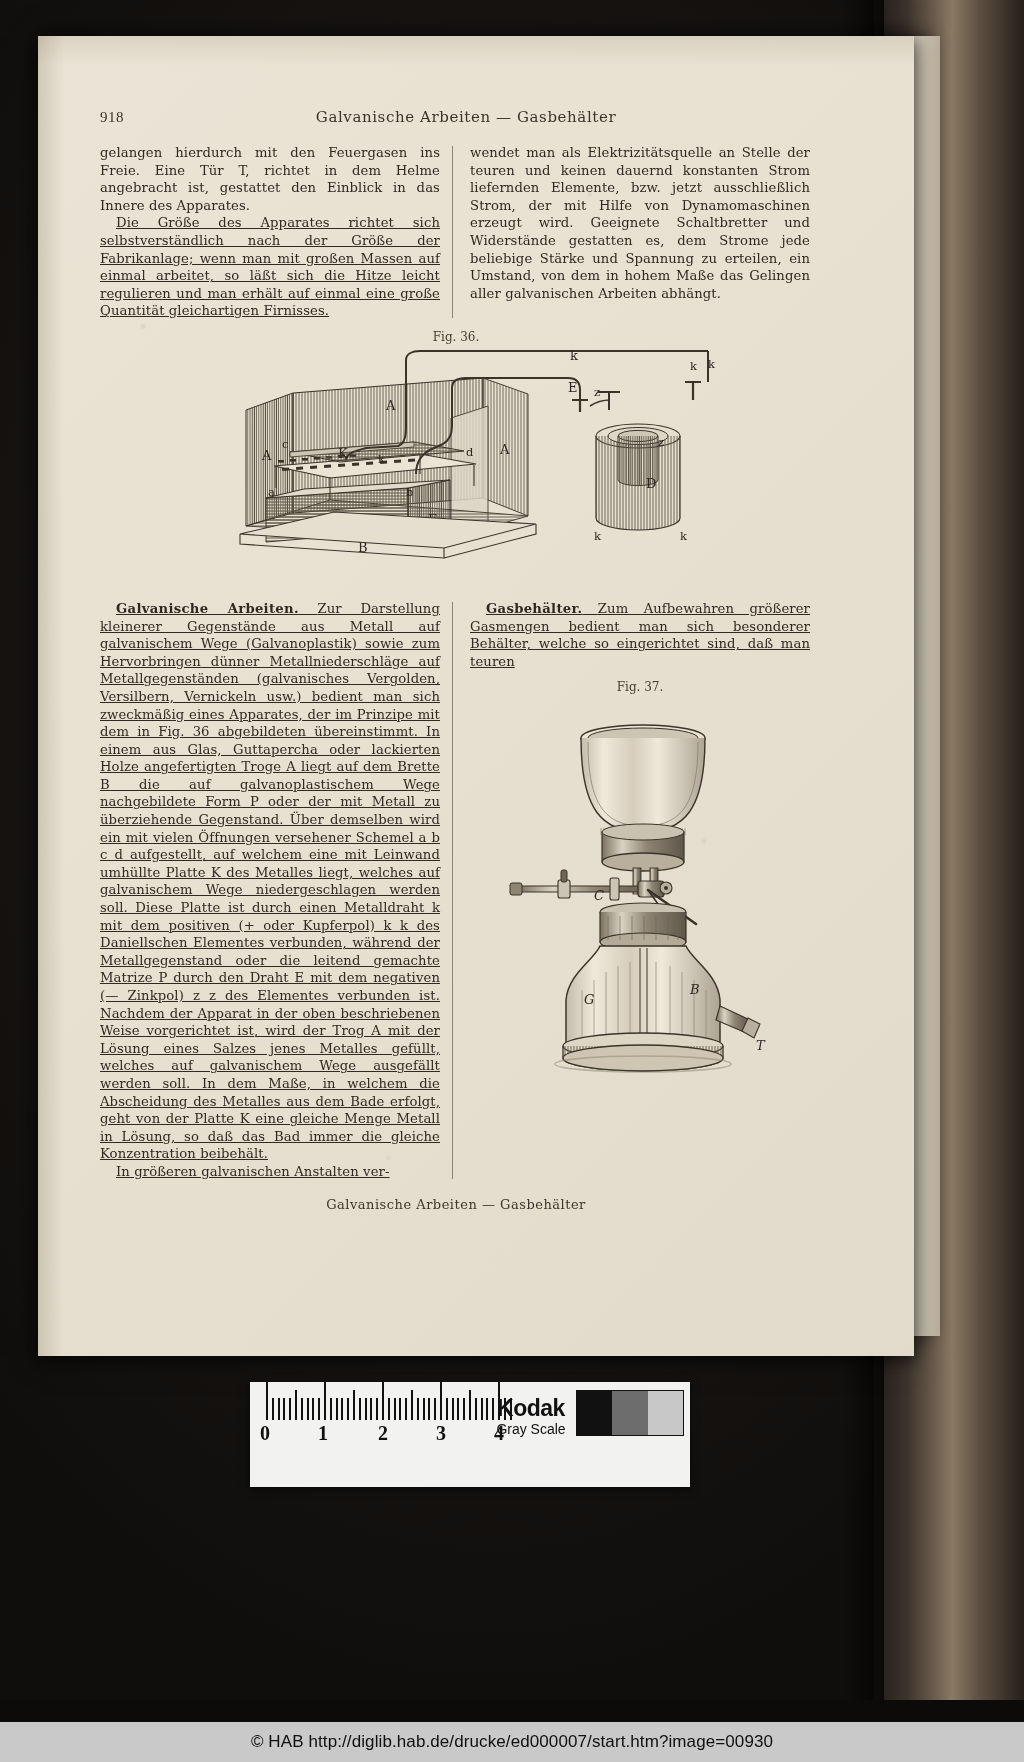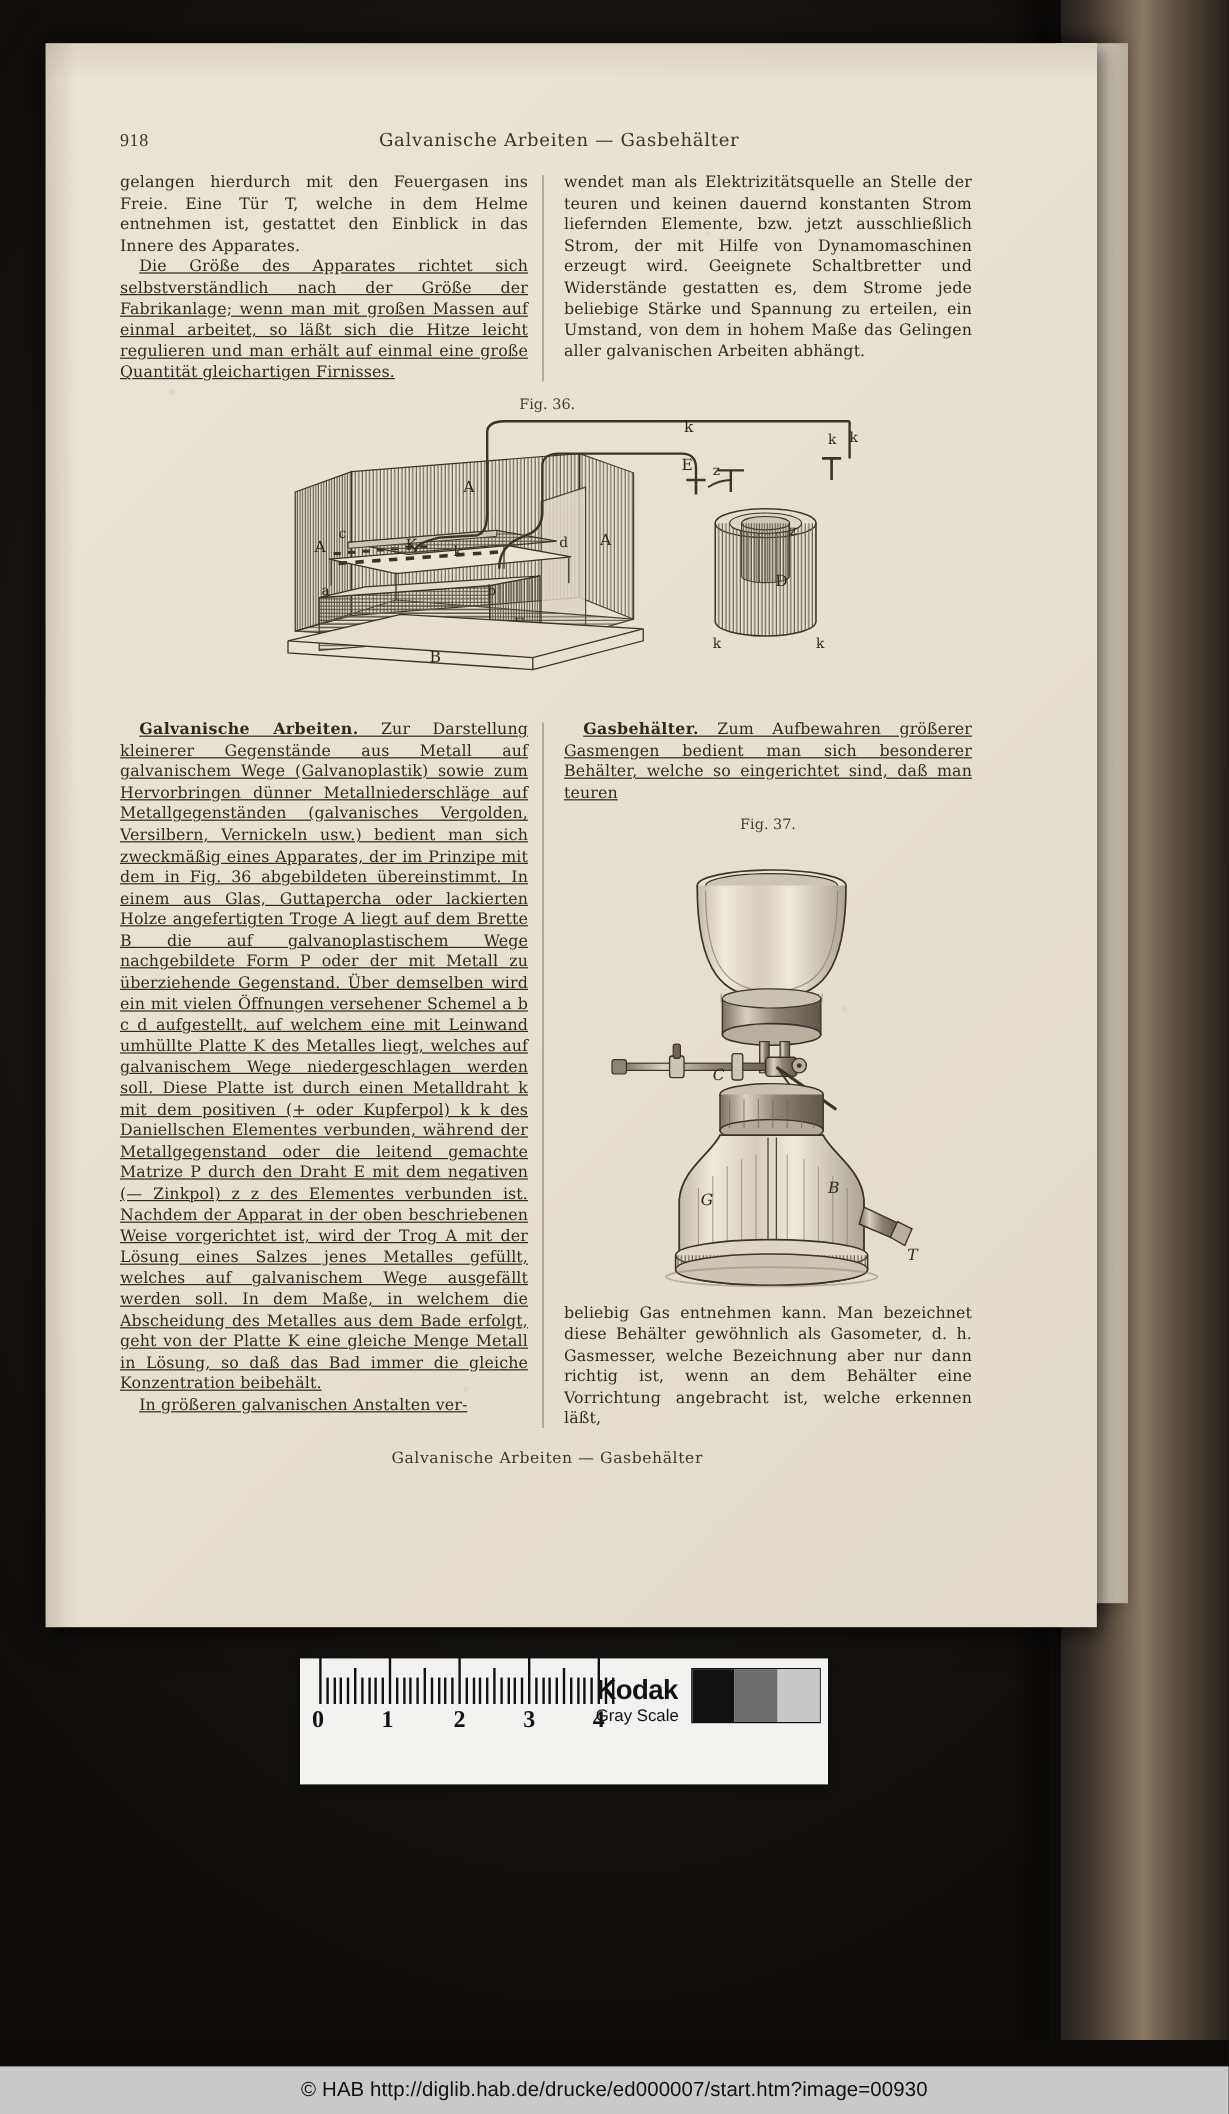--- a/index.html
+++ b/index.html
@@ -119,21 +119,21 @@
     <div id="content">
 
       <div class="runhead">
         <div class="folio">918</div>
         <div class="runhead-title">Galvanische Arbeiten — Gasbehälter</div>
       </div>
 
       <div class="cols">
         <div class="rule"></div>
         <div class="col left">
-          <p class="body">gelangen hierdurch mit den Feuergasen ins Freie. Eine Tür T, welche in dem Helme entnehmen ist, gestattet den Einblick in das Innere des Apparates.</p>
+          <p class="body">gelangen hierdurch mit den Feuergasen ins Freie. Eine Tür T, richtet in dem Helme angebracht ist, gestattet den Einblick in das Innere des Apparates.</p>
           <p class="body ind">Die Größe des Apparates richtet sich selbstverständlich nach der Größe der Fabrikanlage; wenn man mit großen Massen auf einmal arbeitet, so läßt sich die Hitze leicht regulieren und man erhält auf einmal eine große Quantität gleichartigen Firnisses.</p>
         </div>
         <div class="col right">
           <p class="body">wendet man als Elektrizitätsquelle an Stelle der teuren und keinen dauernd konstanten Strom liefernden Elemente, bzw. jetzt ausschließlich Strom, der mit Hilfe von Dynamomaschinen erzeugt wird. Geeignete Schaltbretter und Widerstände gestatten es, dem Strome jede beliebige Stärke und Spannung zu erteilen, ein Umstand, von dem in hohem Maße das Gelingen aller galvanischen Arbeiten abhängt.</p>
         </div>
       </div>
 
       <div class="figcap">Fig. 36.</div>
       <div id="fig36-wrap">
         <svg id="fig36" viewBox="0 0 480 230">
@@ -327,21 +327,20 @@
               <ellipse cx="145" cy="360" rx="80" ry="13" fill="#cec6b3" stroke="#3a332a" stroke-width="1.3"></ellipse>
               <ellipse cx="145" cy="366" rx="88" ry="8" fill="none" stroke="#8b8270" stroke-width="1.6" opacity=".5"></ellipse>
 
               <text class="lblit" x="96" y="202">C</text>
               <text class="lblit" x="86" y="306">G</text>
               <text class="lblit" x="192" y="296">B</text>
               <text class="lblit" x="258" y="352">T</text>
             </svg>
           </div>
 
-          <p class="body">beliebig Gas entnehmen kann. Man bezeichnet diese Behälter gewöhnlich als Gasometer, d. h. Gasmesser, welche Bezeichnung aber nur dann richtig ist, wenn an dem Behälter eine Vorrichtung angebracht ist, welche erkennen läßt,</p>
         </div>
       </div>
 
       <div class="footline">Galvanische Arbeiten — Gasbehälter</div>
     </div>
   </div>
 
   <div id="target">
     <div id="target-row">
       <div id="ruler">

